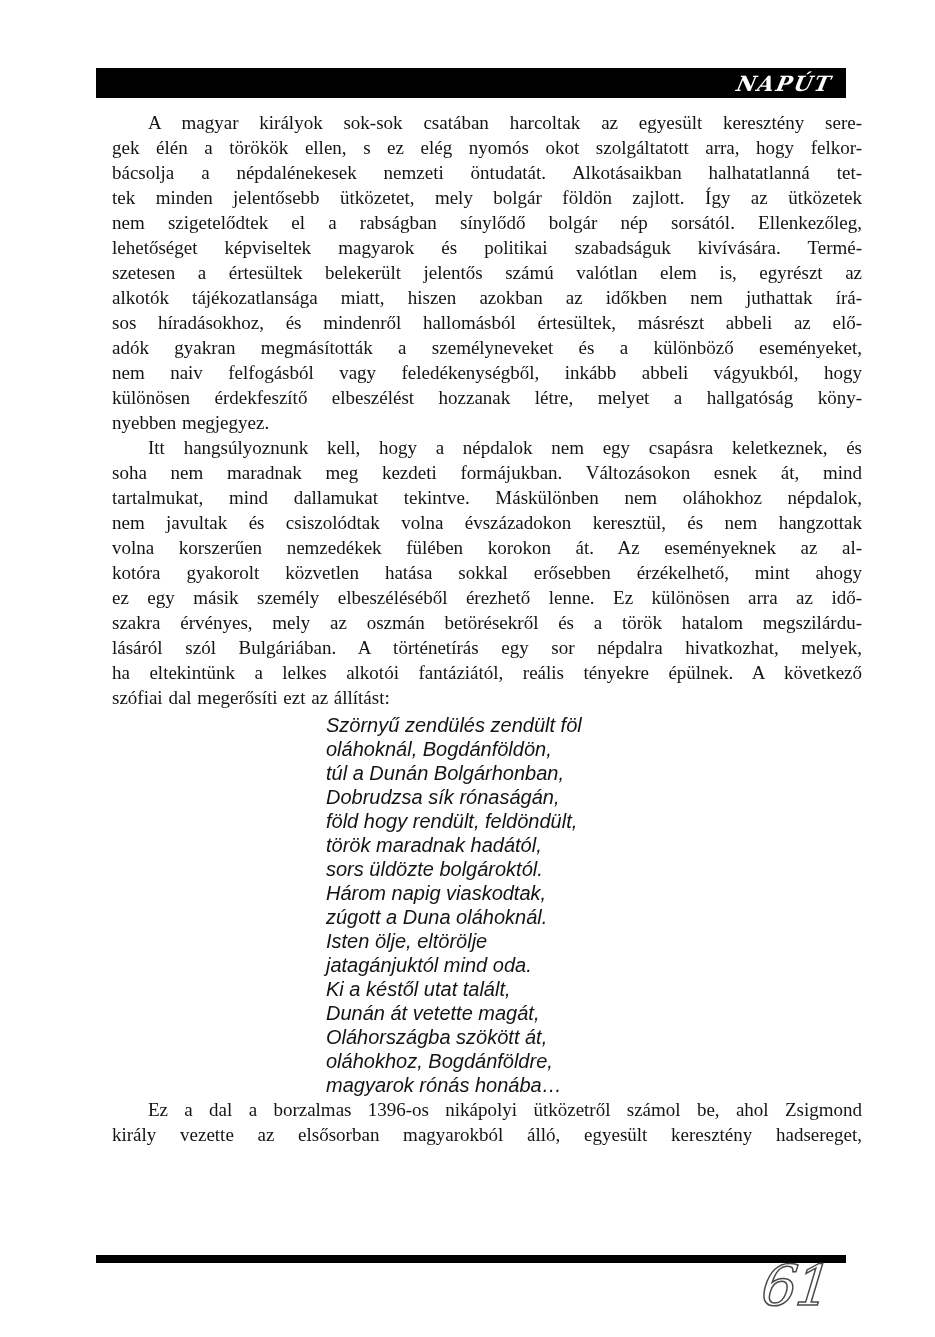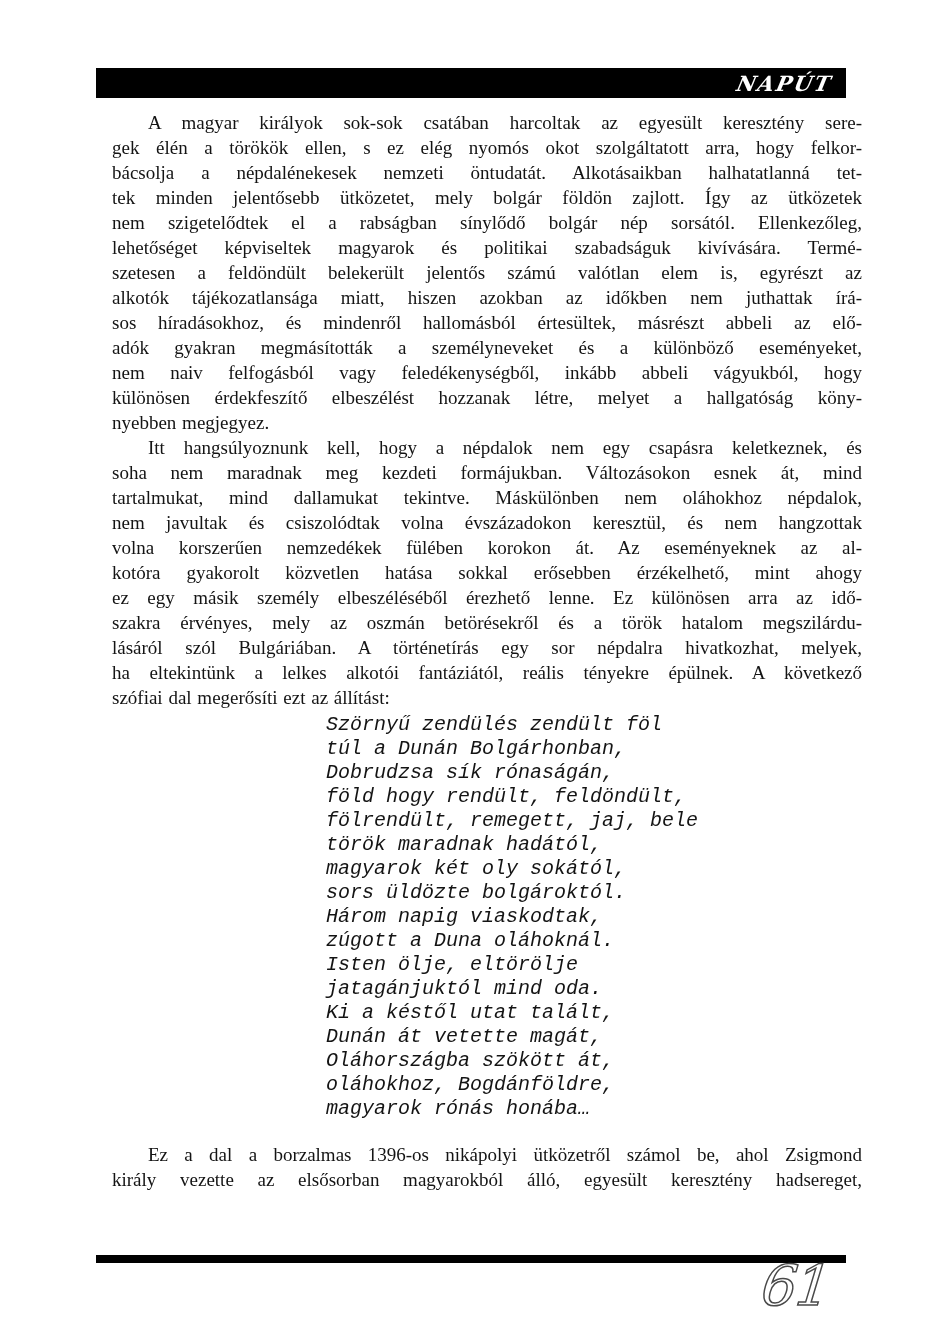--- a/index.html
+++ b/index.html
@@ -52,36 +52,36 @@
     -moz-text-align-last: justify;
     word-spacing: 1px;
   }
   .line.last { text-align-last: left; -moz-text-align-last: left; }
   .para .line:first-child { text-indent: 36px; }
 
   
   .poem {
     margin-left: 214px;
     margin-top: 3px;
-    font-family: Liberation Mono, monospace;
+    font-family: Liberation Sans, sans-serif;
     font-style: italic;
     font-size: 20px;
     line-height: 24px;
   }
   .poem .line,
   .poem .line.last {
     text-align: left;
     text-align-last: left;
     -moz-text-align-last: left;
     text-indent: 0;
     word-spacing: normal;
   }
 
   
-  .closing { margin-top: 21px; }
+  .closing { }
 
   
   .footer-rule {
     position: absolute;
     left: 96px;
     top: 1255px;
     width: 750px;
     height: 8px;
     background: #000000;
   }
@@ -109,21 +109,21 @@
   </div>
 
   <div class="content">
     <div class="para">
         <div class="line">A magyar királyok sok-sok csatában harcoltak az egyesült keresztény sere-</div>
         <div class="line">gek élén a törökök ellen, s ez elég nyomós okot szolgáltatott arra, hogy felkor-</div>
         <div class="line">bácsolja a népdalénekesek nemzeti öntudatát. Alkotásaikban halhatatlanná tet-</div>
         <div class="line">tek minden jelentősebb ütközetet, mely bolgár földön zajlott. Így az ütközetek</div>
         <div class="line">nem szigetelődtek el a rabságban sínylődő bolgár nép sorsától. Ellenkezőleg,</div>
         <div class="line">lehetőséget képviseltek magyarok és politikai szabadságuk kivívására. Termé-</div>
-        <div class="line">szetesen a feldöndült belekerült jelentős számú valótlan elem is, egyrészt az</div>
+        <div class="line">szetesen a értesültek belekerült jelentős számú valótlan elem is, egyrészt az</div>
         <div class="line">alkotók tájékozatlansága miatt, hiszen azokban az időkben nem juthattak írá-</div>
         <div class="line">sos híradásokhoz, és mindenről hallomásból értesültek, másrészt abbeli az elő-</div>
         <div class="line">adók gyakran megmásították a személyneveket és a különböző eseményeket,</div>
         <div class="line">nem naiv felfogásból vagy feledékenységből, inkább abbeli vágyukból, hogy</div>
         <div class="line">különösen érdekfeszítő elbeszélést hozzanak létre, melyet a hallgatóság köny-</div>
         <div class="line last">nyebben megjegyez.</div>
       </div>
     <div class="para">
         <div class="line">Itt hangsúlyoznunk kell, hogy a népdalok nem egy csapásra keletkeznek, és</div>
         <div class="line">soha nem maradnak meg kezdeti formájukban. Változásokon esnek át, mind</div>
@@ -132,26 +132,25 @@
         <div class="line">volna korszerűen nemzedékek fülében korokon át. Az eseményeknek az al-</div>
         <div class="line">kotóra gyakorolt közvetlen hatása sokkal erősebben érzékelhető, mint ahogy</div>
         <div class="line">ez egy másik személy elbeszéléséből érezhető lenne. Ez különösen arra az idő-</div>
         <div class="line">szakra érvényes, mely az oszmán betörésekről és a török hatalom megszilárdu-</div>
         <div class="line">lásáról szól Bulgáriában. A történetírás egy sor népdalra hivatkozhat, melyek,</div>
         <div class="line">ha eltekintünk a lelkes alkotói fantáziától, reális tényekre épülnek. A következő</div>
         <div class="line last">szófiai dal megerősíti ezt az állítást:</div>
       </div>
     <div class="poem">
         <div class="line">Szörnyű zendülés zendült föl</div>
+        <div class="line">oláhoknál, Bogdánföldön,</div>
         <div class="line">túl a Dunán Bolgárhonban,</div>
         <div class="line">Dobrudzsa sík rónaságán,</div>
         <div class="line">föld hogy rendült, feldöndült,</div>
-        <div class="line">fölrendült, remegett, jaj, bele</div>
         <div class="line">török maradnak hadától,</div>
-        <div class="line">magyarok két oly sokától,</div>
         <div class="line">sors üldözte bolgároktól.</div>
         <div class="line">Három napig viaskodtak,</div>
         <div class="line">zúgott a Duna oláhoknál.</div>
         <div class="line">Isten ölje, eltörölje</div>
         <div class="line">jatagánjuktól mind oda.</div>
         <div class="line">Ki a késtől utat talált,</div>
         <div class="line">Dunán át vetette magát,</div>
         <div class="line">Oláhországba szökött át,</div>
         <div class="line">oláhokhoz, Bogdánföldre,</div>
         <div class="line last">magyarok rónás honába…</div>

